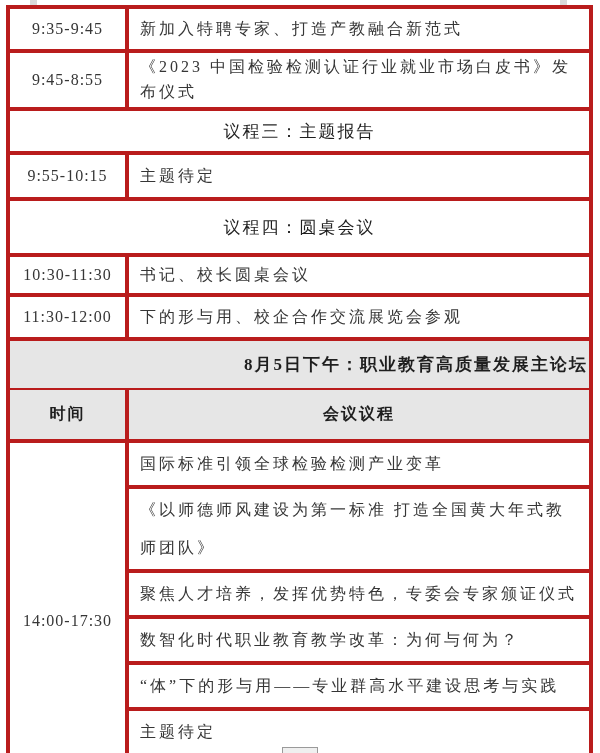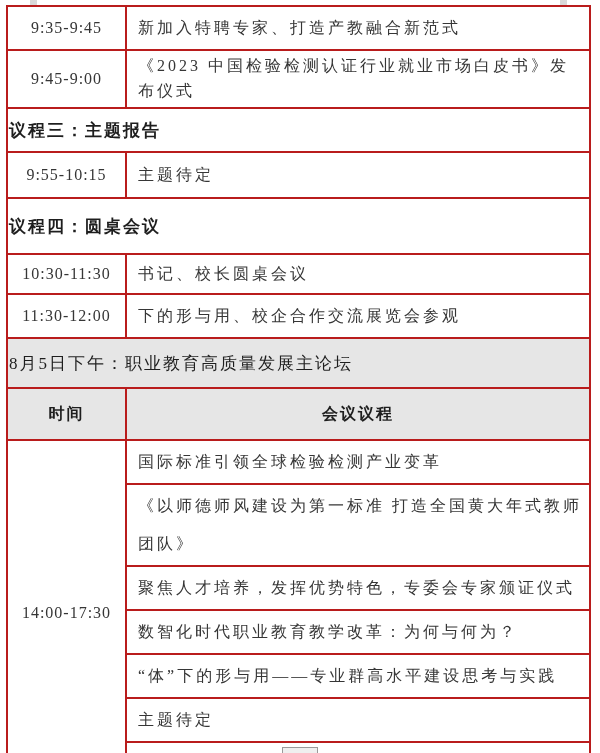--- a/index.html
+++ b/index.html
@@ -41,53 +41,54 @@
     left: 6px;
     top: 5px;
     width: 583px;
     border-collapse: collapse;
     table-layout: fixed;
     border: 2px solid #2e2e2e;
   }
   col.c-time { width: 119px; }
   col.c-body { width: 464px; }
   td {
-    border: 2px solid #b91c1c;
+    border: 4px solid #b91c1c;
     color: #363636;
     font-size: 16px;
     vertical-align: middle;
     box-sizing: border-box;
     overflow: hidden;
   }
   td.time {
     text-align: center;
     letter-spacing: 1px;
     white-space: nowrap;
   }
   td.content {
     padding: 2px 6px 2px 11px;
     letter-spacing: 3px;
     word-break: break-all;
     line-height: 1.55;
   }
   td.sub { line-height: 38px; margin-top: 48px; }
   td.section {
-    font-weight: bold;
+    text-align: center;
+    font-weight: normal;
     color: #1e1e1e;
     letter-spacing: 2px;
     font-size: 17px;
   }
   tr.banner td, tr.colhead td {
     background: #e6e6e6;
     border-top-width: 2px;
     border-bottom-width: 2px;
   }
   tr.banner td {
-    text-align: left;
-    font-weight: normal;
+    text-align: right;
+    font-weight: bold;
     color: #1e1e1e;
     letter-spacing: 2px;
     font-size: 17px;
   }
   tr.colhead td {
     text-align: center;
     font-weight: bold;
     color: #1e1e1e;
     letter-spacing: 2px;
     font-size: 16px;
@@ -114,21 +115,21 @@
     <colgroup>
       <col class="c-time">
       <col class="c-body">
     </colgroup>
     <tbody>
       <tr class="h44">
         <td class="time">9:35-9:45</td>
         <td class="content">新加入特聘专家、打造产教融合新范式</td>
       </tr>
       <tr class="h58">
-        <td class="time">9:45-9:00</td>
+        <td class="time">9:45-8:55</td>
         <td class="content">《2023 中国检验检测认证行业就业市场白皮书》发布仪式</td>
       </tr>
       <tr class="h44">
         <td class="section" colspan="2">议程三：主题报告</td>
       </tr>
       <tr class="h46">
         <td class="time">9:55-10:15</td>
         <td class="content">主题待定</td>
       </tr>
       <tr class="h56">

